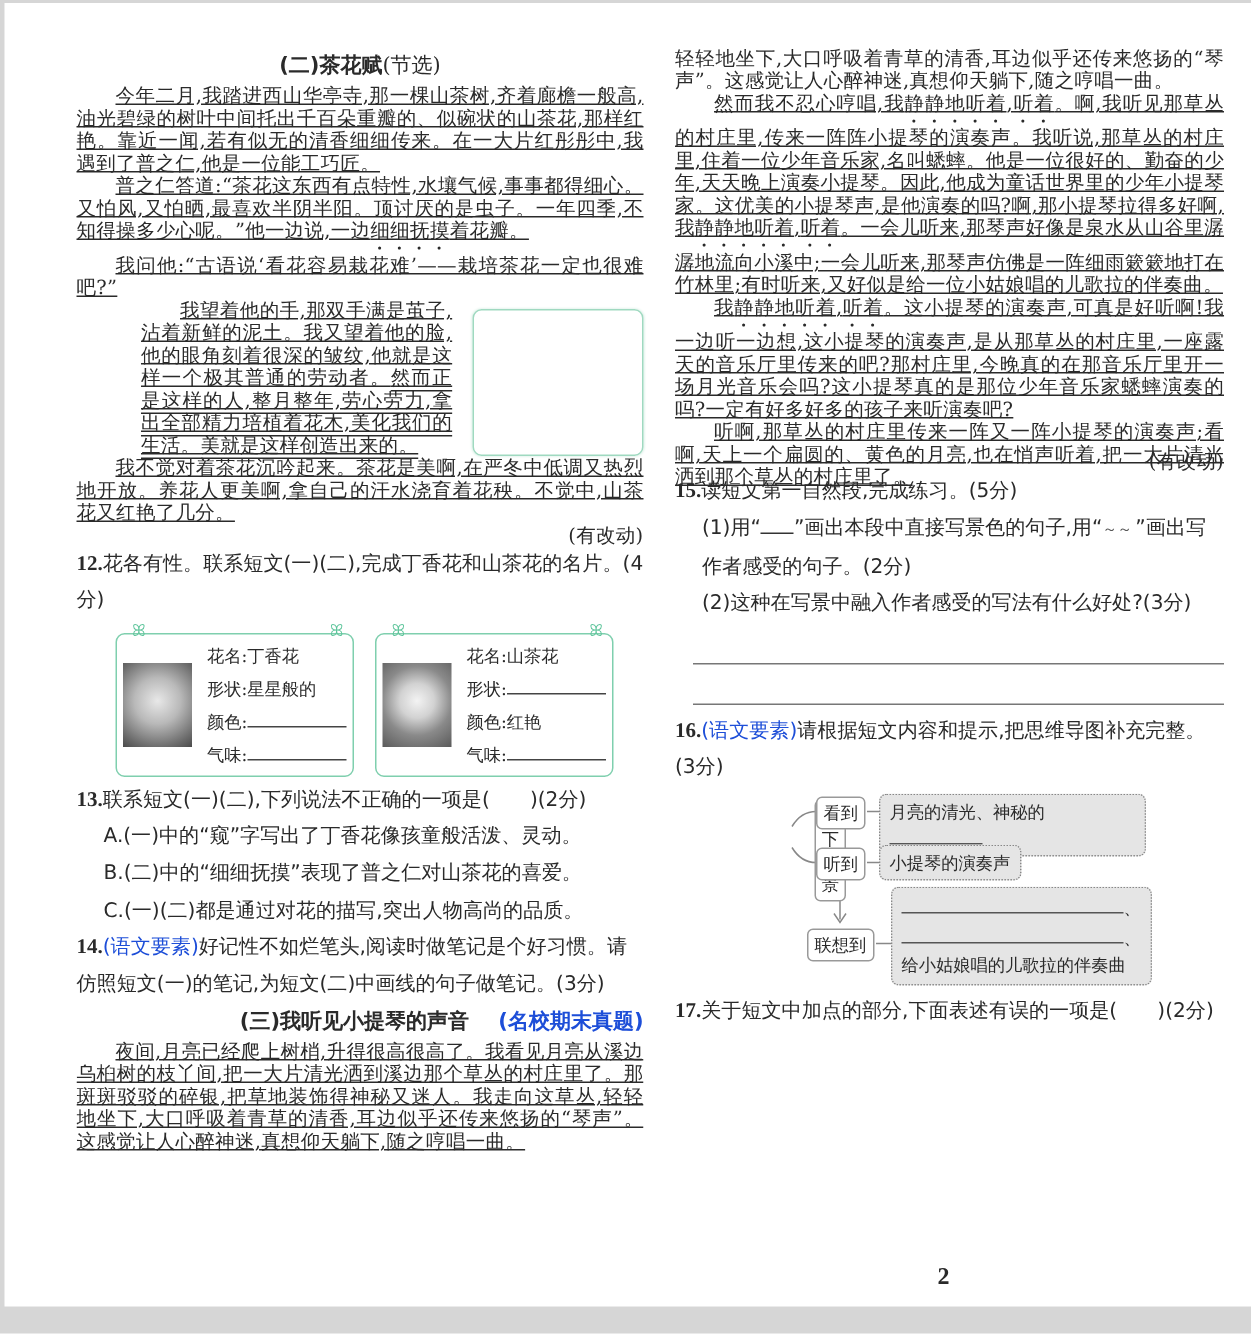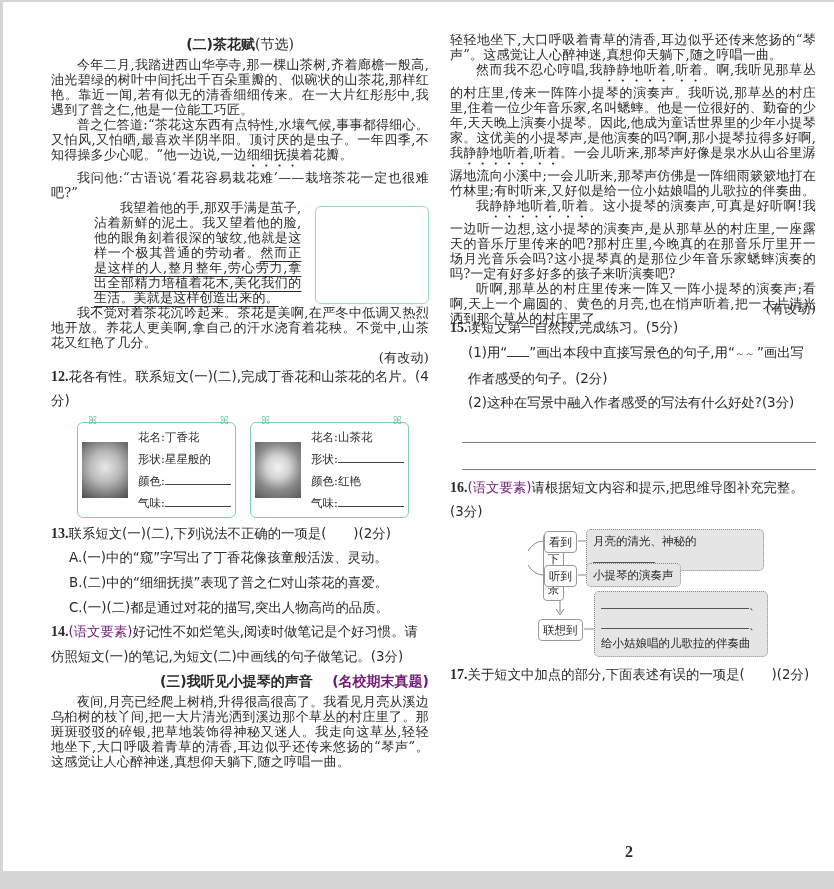--- a/index.html
+++ b/index.html
@@ -10,27 +10,27 @@
     color: #2a2a2a;
   }
   .page {
     position: absolute; left: 3px; top: 2px; width: 831px; height: 869px;
     background: #ffffff;
   }
   .col { position: absolute; top: 30px; }
   .col-left { left: 48px; width: 378px; }
   .col-right { left: 447px; width: 366px; }
   .p { font-size: 13px; line-height: 15px; letter-spacing: 0.2px; margin: 0; text-align: justify; }
-  .indent { text-indent: 2em; }
+  .indent { text-indent: 2em; text-decoration: underline; }
   .title { text-align: center; font-family: "DejaVu Sans", "Liberation Sans", sans-serif; font-weight: bold; font-size: 14px; line-height: 24.6px; }
   .title .sub { font-weight: normal; font-family: "DejaVu Serif", serif; }
   .right-align { text-align: right; }
   .q { font-family: "DejaVu Sans", "Liberation Sans", sans-serif; font-size: 13.4px; line-height: 24.6px; margin: 0; }
   .q .num { font-weight: bold; font-family: "Liberation Serif", serif; font-size: 14px; }
-  .green { color: #701a75; }
+  .green { color: #1d4ed8; }
   .opt { padding-left: 18px; }
   .dot { text-emphasis: dot; -webkit-text-emphasis: dot; text-emphasis-position: under; -webkit-text-emphasis-position: under; }
   .uline { text-decoration: underline; text-decoration-thickness: 1px; text-underline-offset: 4px; }
   .wrap-row { display: flex; margin-left: 43px; }
   .wrap-text { width: 238px; }
   .note-box {
     margin-left: 14px; margin-top: 6px; width: 128px; height: 96px;
     border: 1.5px solid #9fd9c0; border-radius: 6px; box-shadow: 0 0 2px #cde9dc;
   }
   .cards { display: flex; gap: 14px; padding-left: 26px; margin-top: 8px; margin-bottom: 4px; }

